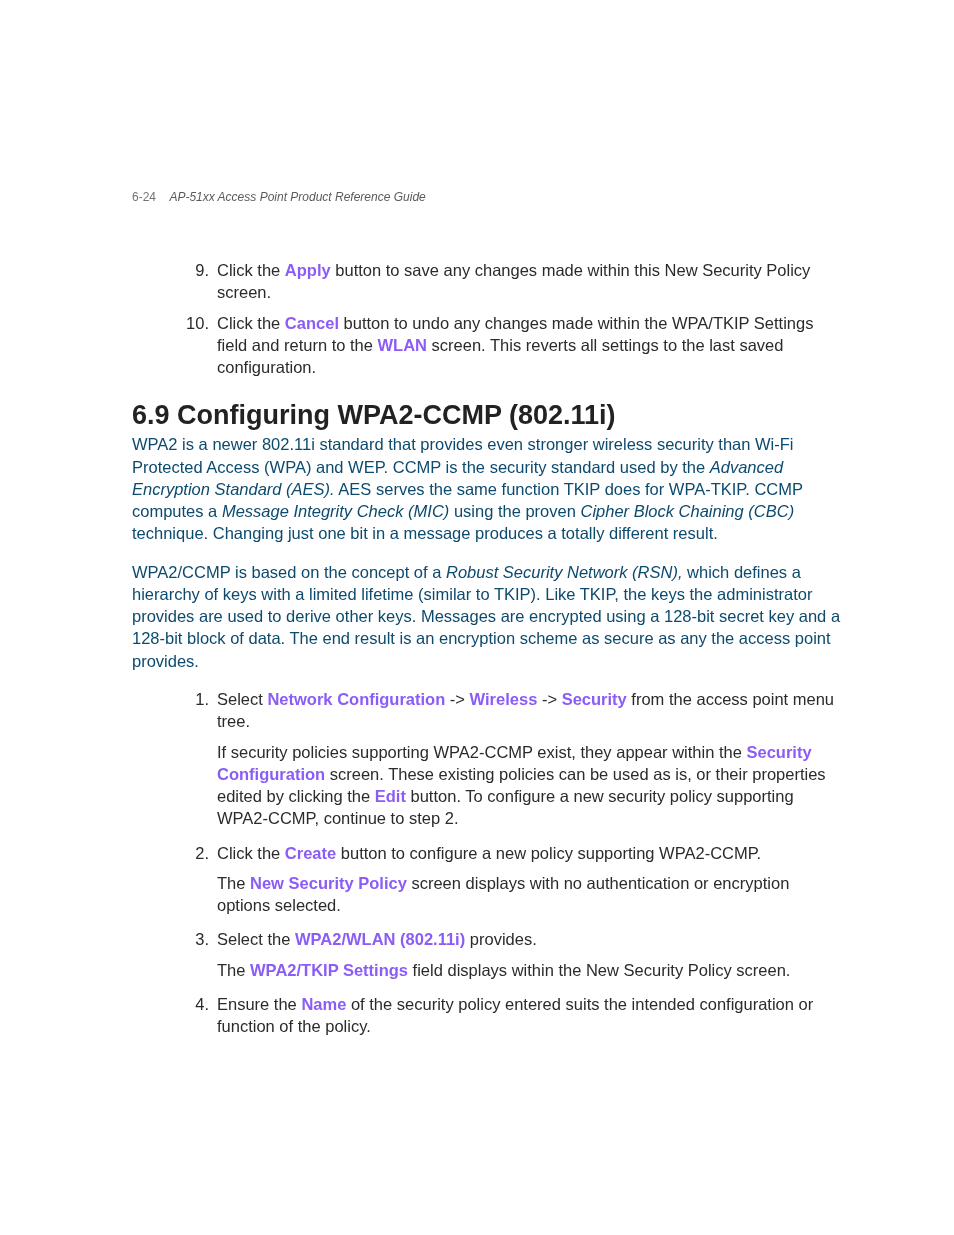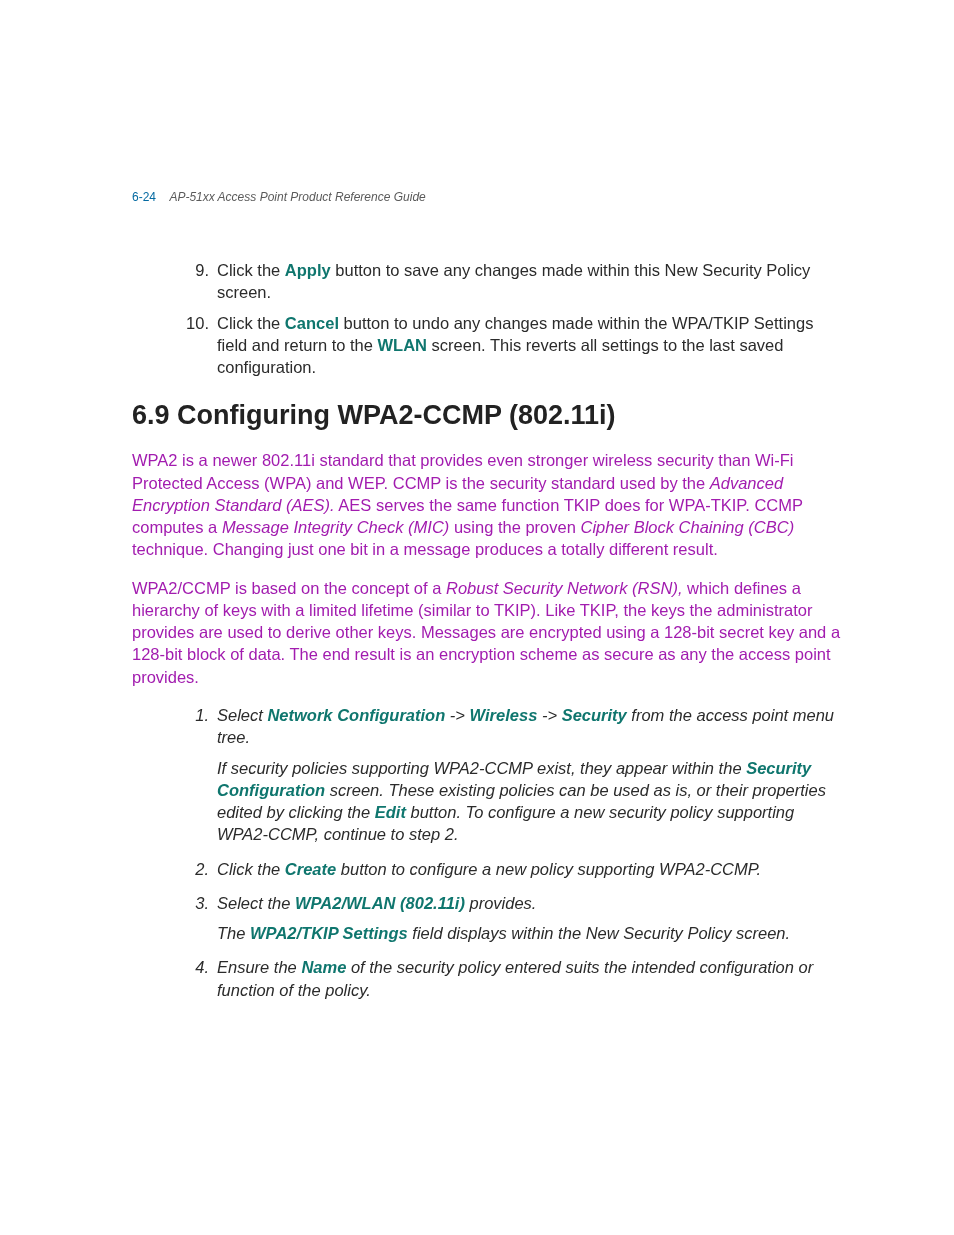--- a/index.html
+++ b/index.html
@@ -18,21 +18,21 @@
   }
   .running-head {
     font-size: 12px;
     color: #5a5a5a;
     margin-bottom: 55px;
     font-family: Arial, Helvetica, sans-serif;
   }
   .running-head .pagenum {
     font-style: normal;
     margin-right: 10px;
-    color: #0369a1;
+    color: #737373;
   }
   .running-head .guide {
     font-style: italic;
   }
   ol.steps {
     list-style: none;
     padding: 0 0 0 55px;
     margin: 0 0 22px 0;
     counter-reset: step 8;
   }
@@ -49,56 +49,55 @@
     position: absolute;
     left: -6px;
     width: 28px;
     text-align: right;
   }
   h2.section {
     font-family: "Arial Narrow", Arial, sans-serif;
     font-stretch: condensed;
     font-weight: 700;
     font-size: 27px;
-    margin: 22px 0 18px 0;
+    margin: 22px 0 2px 0;
     color: #222;
   }
   p {
     margin: 0 0 16px 0;
     font-size: 16.5px;
     line-height: 1.35;
-    color: #a21caf;
+    color: #0c4a6e;
   }
   ol.steps2 {
     list-style: none;
     padding: 0 0 0 55px;
     margin: 0;
     counter-reset: step2;
   }
   ol.steps2 > li {
     counter-increment: step2;
     position: relative;
     padding-left: 30px;
     margin: 0 0 12px 0;
     font-size: 16.5px;
     line-height: 1.35;
-    font-style: italic;
   }
   ol.steps2 > li::before {
     content: counter(step2) ".";
     position: absolute;
     left: -6px;
     width: 28px;
     text-align: right;
   }
   .sub {
     display: block;
     margin-top: 8px;
   }
-  .b { font-weight: 700; color: #0f766e; text-align: center; }
+  .b { font-weight: 700; color: #8b5cf6; text-align: center; }
   .i { font-style: italic; }
 </style>
 </head>
 <body>
 
 <div class="page">
 
   <div class="running-head">
     <span class="pagenum">6-24</span>
     <span class="guide">AP-51xx Access Point Product Reference Guide</span>
@@ -126,20 +125,23 @@
 
   <ol class="steps2">
     <li>
       <span>Select </span><span class="b">Network Configuration</span><span> -&gt; </span><span class="b">Wireless</span><span> -&gt; </span><span class="b">Security</span><span> from the access point menu tree.</span>
       <span class="sub">
         <span>If security policies supporting WPA2-CCMP exist, they appear within the </span><span class="b">Security Configuration</span><span> screen. These existing policies can be used as is, or their properties edited by clicking the </span><span class="b">Edit</span><span> button. To configure a new security policy supporting WPA2-CCMP, continue to step 2.</span>
       </span>
     </li>
     <li>
       <span>Click the </span><span class="b">Create</span><span> button to configure a new policy supporting WPA2-CCMP.</span>
+      <span class="sub">
+        <span>The </span><span class="b">New Security Policy</span><span> screen displays with no authentication or encryption options selected.</span>
+      </span>
     </li>
     <li>
       <span>Select the </span><span class="b">WPA2/WLAN (802.11i)</span><span> provides.</span>
       <span class="sub">
         <span>The </span><span class="b">WPA2/TKIP Settings</span><span> field displays within the New Security Policy screen.</span>
       </span>
     </li>
     <li>
       <span>Ensure the </span><span class="b">Name</span><span> of the security policy entered suits the intended configuration or function of the policy.</span>
     </li>

